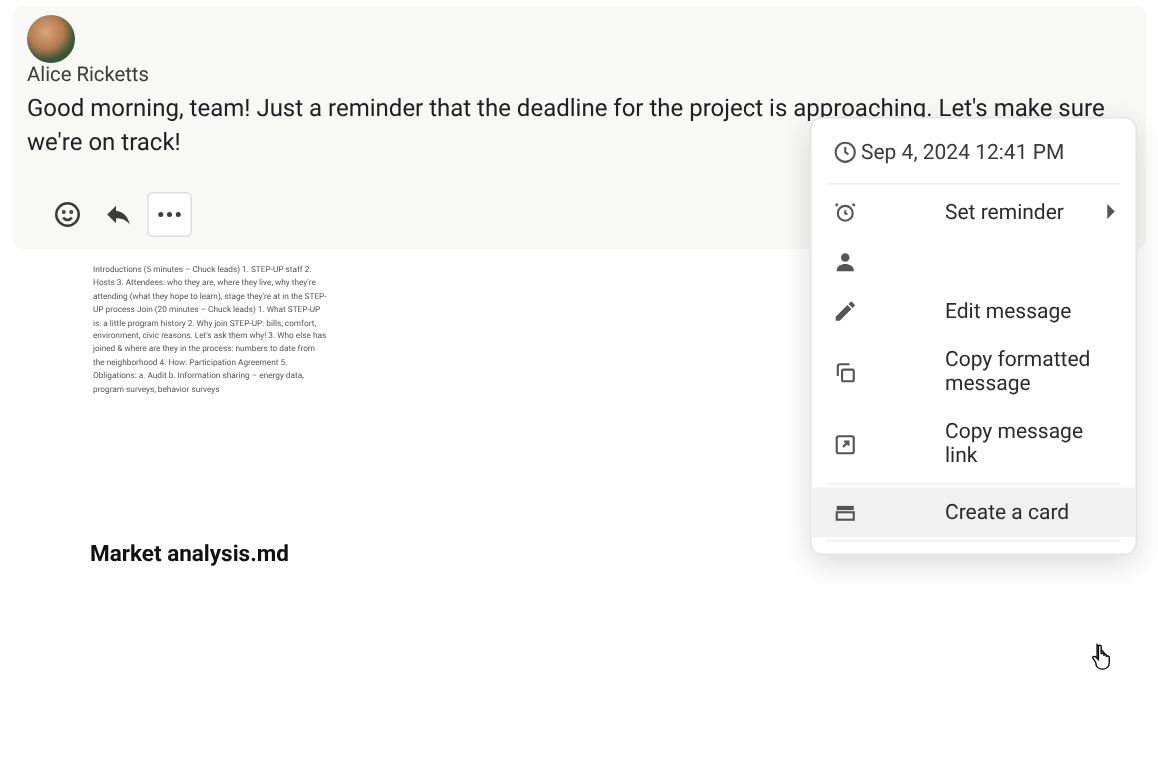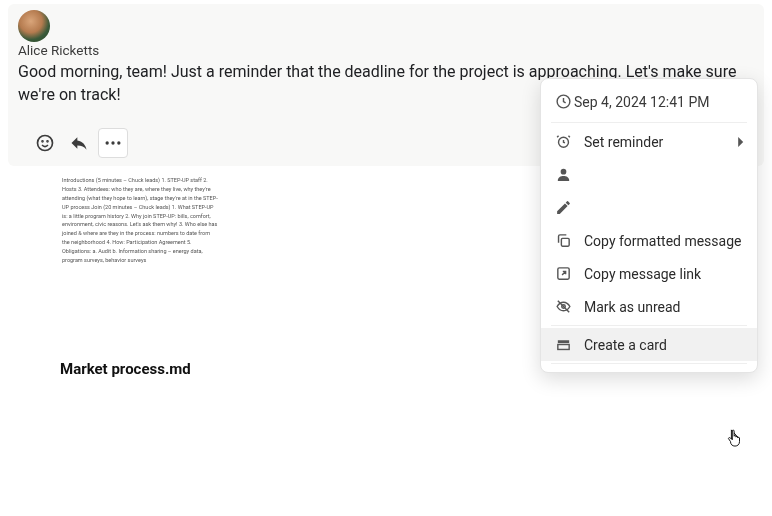--- a/index.html
+++ b/index.html
@@ -112,21 +112,21 @@
     display: flex;
     align-items: center;
     padding: 8px 14px;
     gap: 12px;
     cursor: pointer;
     color: #2b2b2b;
     position: relative;
   }
   .menu-item.hovered { background: #f1f1f1; }
   .menu-item svg { width: 17px; height: 17px; color: #555; flex-shrink:0; }
-  .menu-item .label { flex: 1; }
+  .menu-item .label { flex: 1; margin-left: 46px; }
   .submenu-caret {
     position: absolute;
     right: 12px;
     top: 50%;
     transform: translateY(-50%);
   }
   .submenu-caret svg { width: 7px; height: 10px; color: #555; }
   .cursor-hand {
     position: absolute;
     right: 28px;
@@ -164,21 +164,21 @@
           <circle cx="12" cy="12" r="2"></circle>
           <circle cx="19" cy="12" r="2"></circle>
         </svg>
     </div>
   </div>
 </div>
 
 <div class="attachment">
   <div class="attachment-preview">Introductions (5 minutes – Chuck leads) 1. STEP-UP staff 2. Hosts 3. Attendees: who they are, where they live, why they're attending (what they hope to learn), stage they're at in the STEP-UP process Join (20 minutes – Chuck leads) 1. What STEP-UP is: a little program history 2. Why join STEP-UP: bills, comfort, environment, civic reasons. Let's ask them why! 3. Who else has joined &amp; where are they in the process: numbers to date from the neighborhood 4. How: Participation Agreement 5. Obligations: a. Audit b. Information sharing – energy data, program surveys, behavior surveys</div>
 </div>
-<div class="attachment-name" style="margin-left:60px;">Market process.md</div>
+<div class="attachment-name" style="margin-left:60px;">Market analysis.md</div>
 
 <div class="menu">
   <div class="menu-header">
     <svg viewBox="0 0 24 24" fill="none" stroke="currentColor" stroke-width="2">
         <circle cx="12" cy="12" r="9"></circle>
         <path d="M12 7v5l3 2"></path>
       </svg>
     <span>Sep 4, 2024 12:41 PM</span>
   </div>
   <hr>
@@ -196,42 +196,35 @@
   <div class="menu-item">
     <svg viewBox="0 0 24 24" fill="currentColor">
         <circle cx="12" cy="8" r="4"></circle>
         <path d="M4 20c0-4 4-6 8-6s8 2 8 6v1H4z"></path>
       </svg>
   </div>
   <div class="menu-item">
     <svg viewBox="0 0 24 24" fill="currentColor">
         <path d="M3 17.25V21h3.75L17.81 9.94l-3.75-3.75L3 17.25zM20.71 7.04a1 1 0 000-1.41l-2.34-2.34a1 1 0 00-1.41 0l-1.83 1.83 3.75 3.75 1.83-1.83z"></path>
       </svg>
+    <span class="label">Edit message</span>
   </div>
   <div class="menu-item">
     <svg viewBox="0 0 24 24" fill="none" stroke="currentColor" stroke-width="2">
         <rect x="9" y="9" width="11" height="11" rx="1.5"></rect>
         <path d="M5 15V6a2 2 0 012-2h9"></path>
       </svg>
     <span class="label">Copy formatted message</span>
   </div>
   <div class="menu-item">
     <svg viewBox="0 0 24 24" fill="none" stroke="currentColor" stroke-width="2">
         <rect x="4" y="4" width="16" height="16" rx="2"></rect>
         <path d="M10 14l5-5M11 9h4v4"></path>
       </svg>
     <span class="label">Copy message link</span>
-  </div>
-  <div class="menu-item">
-    <svg viewBox="0 0 24 24" fill="none" stroke="currentColor" stroke-width="2">
-        <path d="M3 12s3.5-6 9-6 9 6 9 6-3.5 6-9 6-9-6-9-6z"></path>
-        <circle cx="12" cy="12" r="2.5"></circle>
-        <path d="M4 4l16 16"></path>
-      </svg>
-    <span class="label">Mark as unread</span>
   </div>
   <hr>
   <div class="menu-item hovered">
     <svg viewBox="0 0 24 24" fill="currentColor">
         <rect x="4" y="6" width="16" height="4"></rect>
         <rect x="4" y="12" width="16" height="7" fill="none" stroke="currentColor" stroke-width="2"></rect>
       </svg>
     <span class="label">Create a card</span>
   </div>
   <hr>

